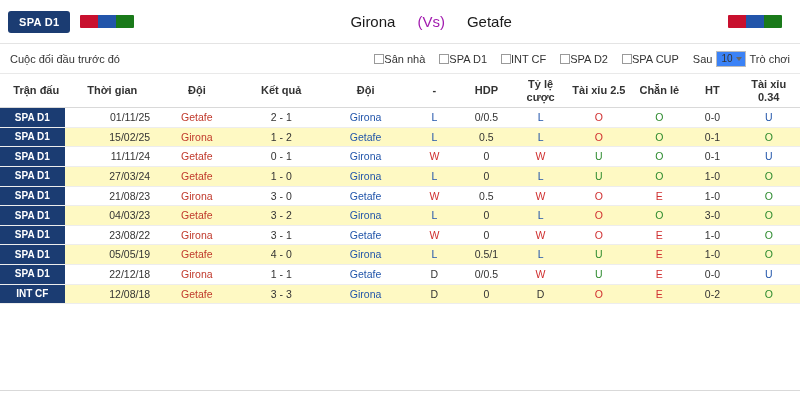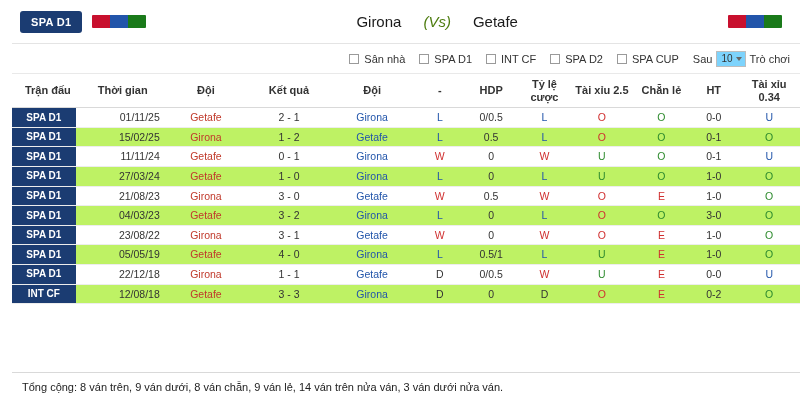--- a/index.html
+++ b/index.html
@@ -8,21 +8,20 @@
     width: 800px; height: 400px;
     background: #ffffff;
     font-family: "Liberation Sans", sans-serif;
     color: #222;
     overflow: hidden;
   }
   .app {
     width: 800px; height: 400px;
     display: flex; flex-direction: column;
     background: #fff;
-    padding-left: 12px;
   }
 
   
   .header {
     height: 44px;
     display: flex;
     align-items: center;
     border-bottom: 1px solid #e4e4e4;
     padding: 0 8px;
     background: #fff;
@@ -48,21 +47,21 @@
   .title-wrap {
     flex: 1 1 auto;
     display: flex;
     align-items: center;
     justify-content: center;
     gap: 22px;
     font-size: 15px;
     color: #1a1a1a;
   }
   .title-wrap .team { font-weight: normal; }
-  .title-wrap .vs { color: #4d7c0f; font-style: italic; }
+  .title-wrap .vs { color: #a21caf; }
 
   
   .filterbar {
     height: 30px;
     display: flex;
     align-items: center;
     padding: 0 10px;
     font-size: 11px;
     color: #333;
     border-bottom: 1px solid #e9e9e9;
@@ -70,34 +69,34 @@
     flex: 0 0 30px;
   }
   .filter-label { color: #333; font-size: 11px; }
   .filter-opts {
     margin-left: auto;
     display: flex;
     align-items: center;
     gap: 14px;
   }
   .chk {
-    display: flex; align-items: center; gap: 5px;
+    display: flex; align-items: center; 
     font-size: 11px; color: #333;
     white-space: nowrap;
   }
   .box {
     width: 10px; height: 10px;
     border: 1px solid #9a9a9a;
     background: #fff;
     display: inline-block;
   }
   .sel-wrap { display: flex; align-items: center; gap: 4px; font-size: 11px; }
   .sel {
     border: 1px solid #bdbdbd;
-    background: #7dd3fc;
+    background: #3b82f6;
     font-size: 10px;
     padding: 1px 3px 1px 4px;
     display: flex; align-items: center; gap: 3px;
     color: #333;
     height: 16px;
   }
   .caret {
     width: 0; height: 0;
     border-left: 3px solid transparent;
     border-right: 3px solid transparent;
@@ -122,21 +121,21 @@
   tbody td {
     font-size: 10.5px;
     padding: 3px 2px;
     text-align: center;
     border-bottom: 1px solid #ededed;
     color: #333;
     line-height: 1.2;
     white-space: nowrap;
     overflow: hidden;
   }
-  tbody tr.alt td { background: #bef264; }
+  tbody tr.alt td { background: #fef9c3; }
   td.lg {
     background: #1b3c72 !important;
     color: #fff;
     font-weight: bold;
     font-size: 10px;
     text-align: center;
   }
   td.date { text-align: right; padding-left: 10px; color: #333; }
   .home { color: #c0392b; }
   .away { color: #2255aa; }
@@ -178,20 +177,21 @@
       <span class="team">Getafe</span>
     </div>
     <div class="flag">
       <span style="background:#c8102e"></span>
         <span style="background:#2255aa"></span>
         <span style="background:#1a7a1a"></span>
     </div>
   </div>
 
   <div class="filterbar">
+    <span class="filter-label">Cuộc đối đầu trước đó</span>
     <div class="filter-opts">
       <label class="chk">
         <span class="box"></span>
         <span>Sân nhà</span>
       </label>
       <label class="chk">
         <span class="box"></span>
         <span>SPA D1</span>
       </label>
       <label class="chk">
@@ -388,16 +388,15 @@
             <td class="r">O</td>
             <td class="r">E</td>
             <td class="k">0-2</td>
             <td class="g">O</td>
           </tr>
         </tbody>
     </table>
   </div>
 
   <div class="summary">
-    <div>Tổng cộng: 8 ván trên, 9 ván dưới, 8 ván chẵn, 9 ván lẻ, 14 ván trên nửa ván, 3 ván dưới nửa ván.</div>
   </div>
 
 </div>
 
 </body></html>

